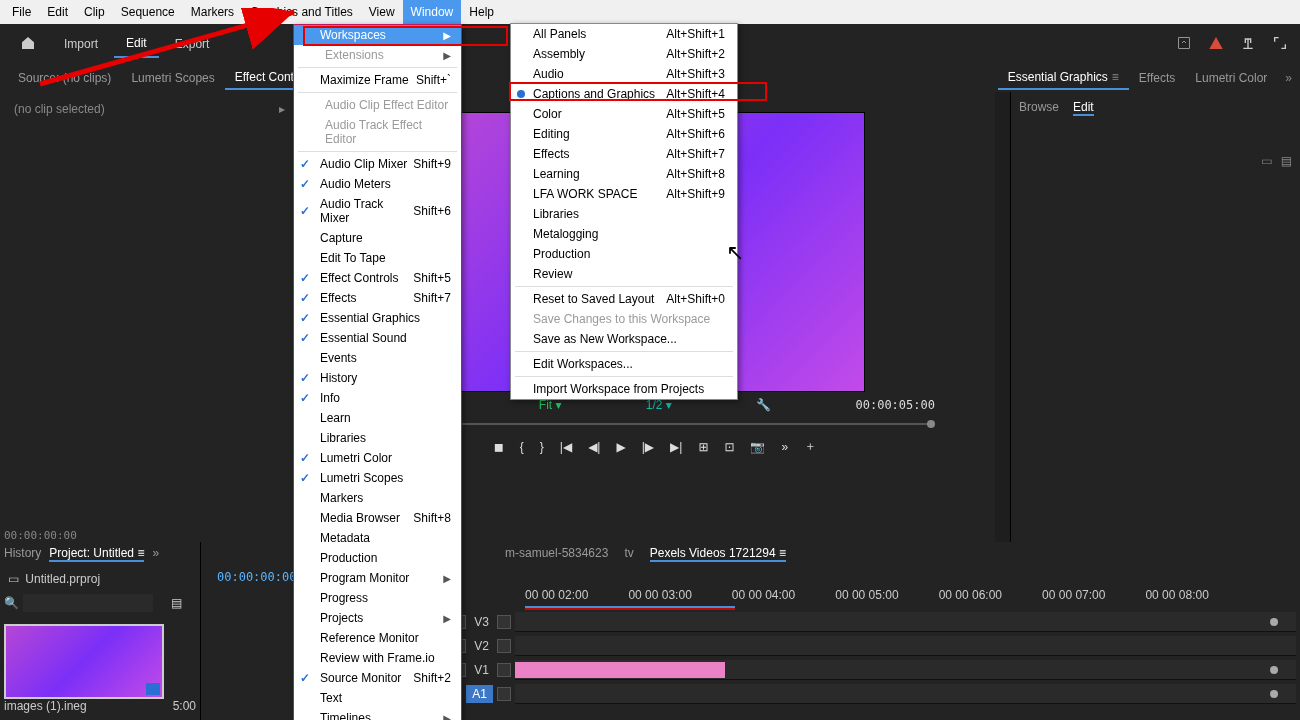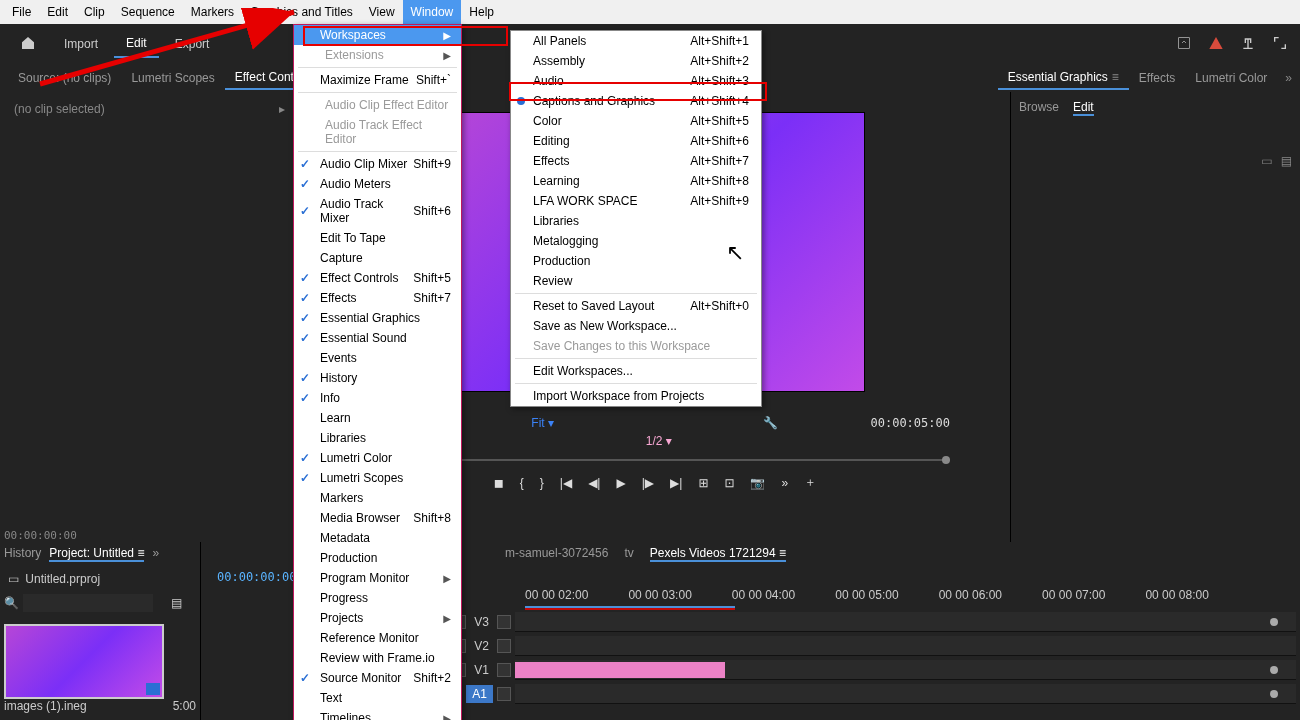--- a/index.html
+++ b/index.html
@@ -17,31 +17,31 @@
   .action-icons-right { position: absolute; right: 12px; display: flex; gap: 16px; align-items: center; }
   .icon { width: 16px; height: 16px; display: inline-block; }
 
   .panel-tabs-row { height: 28px; background: #232323; display: flex; align-items: center; padding: 0 8px; }
   .panel-tab { padding: 4px 10px; color: #999; cursor: pointer; }
   .panel-tab.active { color: #fff; border-bottom: 2px solid #4a90d9; }
   .panel-tab .kebab { margin-left: 4px; color: #888; }
   .panel-tab-overflow { margin-left: 8px; color: #888; }
 
   
-  .content { display: flex; height: 450px; }
+  .content { display: flex; height: 450px; gap: 15px; }
   .left-source-pane { width: 300px; background: #232323; border-right: 1px solid #000; padding: 6px; }
   .no-clip { color: #888; padding: 4px 8px; display: flex; justify-content: space-between; align-items: center; }
   .no-clip-chevron { color: #888; }
 
   .program-pane { flex: 1; background: #232323; display: flex; flex-direction: column; position: relative; }
   .program-canvas { margin: 20px auto 0 auto; width: 420px; height: 280px; background: linear-gradient(135deg,#b646d7 0%,#7b2ff7 50%,#c24be8 100%); border: 1px solid #000; }
   .program-ctrls { height: 75px; padding: 6px 60px; }
   .pc-row1 { display: flex; align-items: center; justify-content: space-between; color: #5ab4ff; padding-bottom: 6px; }
-  .pc-row1 .fit { color: #3b82f6; }
-  .pc-row1 .half { color: #f9a8d4; margin-top: 36px; }
+  .pc-row1 .fit { color: #22c55e; }
+  .pc-row1 .half { color: #14b8a6; }
   .timecode-blue { color: #5ab4ff; font-family: monospace; }
   .timecode-dur { color: #ddd; font-family: monospace; }
   .pc-slider { width: 100%; height: 12px; position: relative; }
   .pc-track { position: absolute; top: 5px; left: 0; right: 0; height: 2px; background: #555; }
   .pc-head { position: absolute; top: 0; left: 0; width: 8px; height: 12px; background: #4a90d9; }
   .pc-end { position: absolute; top: 2px; right: 0; width: 8px; height: 8px; border-radius: 50%; background: #888; }
   .pc-buttons { display: flex; gap: 16px; justify-content: center; align-items: center; color: #ddd; margin-top: 8px; }
   .pc-buttons span { cursor: pointer; }
 
   .right-essentials { width: 290px; background: #232323; border-left: 1px solid #000; padding: 0 8px; }
@@ -85,21 +85,21 @@
   
   .menu-window { position: absolute; top: 24px; left: 293px; width: 169px; background: #fff; color: #000; border: 1px solid #be185d; box-shadow: 2px 2px 6px rgba(0,0,0,.4); z-index: 1000; }
   .menu-item { position: relative; padding: 3px 10px 3px 26px; display: flex; justify-content: space-between; align-items: center; font-size: 12px; cursor: pointer; }
   .menu-item.disabled { color: #9a9a9a; padding-left: 31px; }
   .menu-item.hover { background: #4b98ef; color: #fff; }
   .menu-item .chev { font-size: 10px; color: #555; }
   .menu-item.hover .chev { color: #fff; }
   .menu-item .chk { position: absolute; left: 6px; color: #2a6fd4; font-weight: bold; }
   .menu-sep { height: 1px; background: #ddd; margin: 2px 4px; }
 
-  .submenu { position: absolute; top: 30px; left: 510px; width: 252px; background: #fff; color: #000; border: 1px solid #888; box-shadow: 2px 2px 6px rgba(0,0,0,.4); z-index: 1001; }
+  .submenu { position: absolute; top: 23px; left: 510px; width: 228px; background: #fff; color: #000; border: 1px solid #888; box-shadow: 2px 2px 6px rgba(0,0,0,.4); z-index: 1001; }
   .sub-item { position: relative; padding: 3px 12px 3px 22px; display: flex; justify-content: space-between; align-items: center; cursor: pointer; }
   .sub-item.disabled { color: #9a9a9a; }
   .sub-item .dot { position: absolute; left: 6px; width: 8px; height: 8px; background: #2a6fd4; border-radius: 50%; }
   .sub-sep { height: 1px; background: #ddd; margin: 2px 4px; }
 
   
   .annot-box1 { position: absolute; top: 26px; left: 303px; width: 205px; height: 20px; border: 2px solid #e60000; z-index: 1100; pointer-events: none; }
   .annot-box2 { position: absolute; top: 82px; left: 509px; width: 258px; height: 19px; border: 2px solid #e60000; z-index: 1100; pointer-events: none; }
   .annot-arrow { position: absolute; top: 8px; left: 36px; width: 265px; height: 80px; z-index: 900; pointer-events: none; }
 
@@ -235,21 +235,21 @@
         <div class="badge"></div>
       </div>
     <div class="thumb-name-row">
       <span>images (1).ineg</span>
       <span>5:00</span>
     </div>
   </div>
 
   <div class="timeline-panel">
     <div class="tl-tabs">
-      <span class="tl-tab">m-samuel-3072456</span>
+      <span class="tl-tab">m-samuel-5834623</span>
       <span class="tl-tab">tv</span>
       <span class="tl-tab active"><span>Pexels Videos 1721294</span> <span>≡</span></span>
     </div>
     <div class="tl-head">
       <span class="tl-tc">00:00:00:00</span>
       <span class="tl-tool-icons">
         <span>❄</span>
         <span>⊓</span>
         <span>✦</span>
         <span>⚙</span>
@@ -343,24 +343,24 @@
     <div class="menu-item">
       <span class="chk">✓</span>
       <span>Audio Meters</span>
     </div>
     <div class="menu-item">
       <span class="chk">✓</span>
       <span>Audio Track Mixer</span>
       <span>Shift+6</span>
     </div>
     <div class="menu-item">
+      <span>Capture</span>
+    </div>
+    <div class="menu-item">
       <span>Edit To Tape</span>
-    </div>
-    <div class="menu-item">
-      <span>Capture</span>
     </div>
     <div class="menu-item">
       <span class="chk">✓</span>
       <span>Effect Controls</span>
       <span>Shift+5</span>
     </div>
     <div class="menu-item">
       <span class="chk">✓</span>
       <span>Effects</span>
       <span>Shift+7</span>
@@ -490,25 +490,25 @@
       <span>Production</span>
     </div>
     <div class="sub-item">
       <span>Review</span>
     </div>
     <div class="sub-sep"></div>
     <div class="sub-item">
       <span>Reset to Saved Layout</span>
       <span>Alt+Shift+0</span>
     </div>
-    <div class="sub-item">
-      <span>Save as New Workspace...</span>
-    </div>
     <div class="sub-item disabled">
       <span>Save Changes to this Workspace</span>
+    </div>
+    <div class="sub-item">
+      <span>Save as New Workspace...</span>
     </div>
     <div class="sub-sep"></div>
     <div class="sub-item">
       <span>Edit Workspaces...</span>
     </div>
     <div class="sub-sep"></div>
     <div class="sub-item">
       <span>Import Workspace from Projects</span>
     </div>
   </div>

